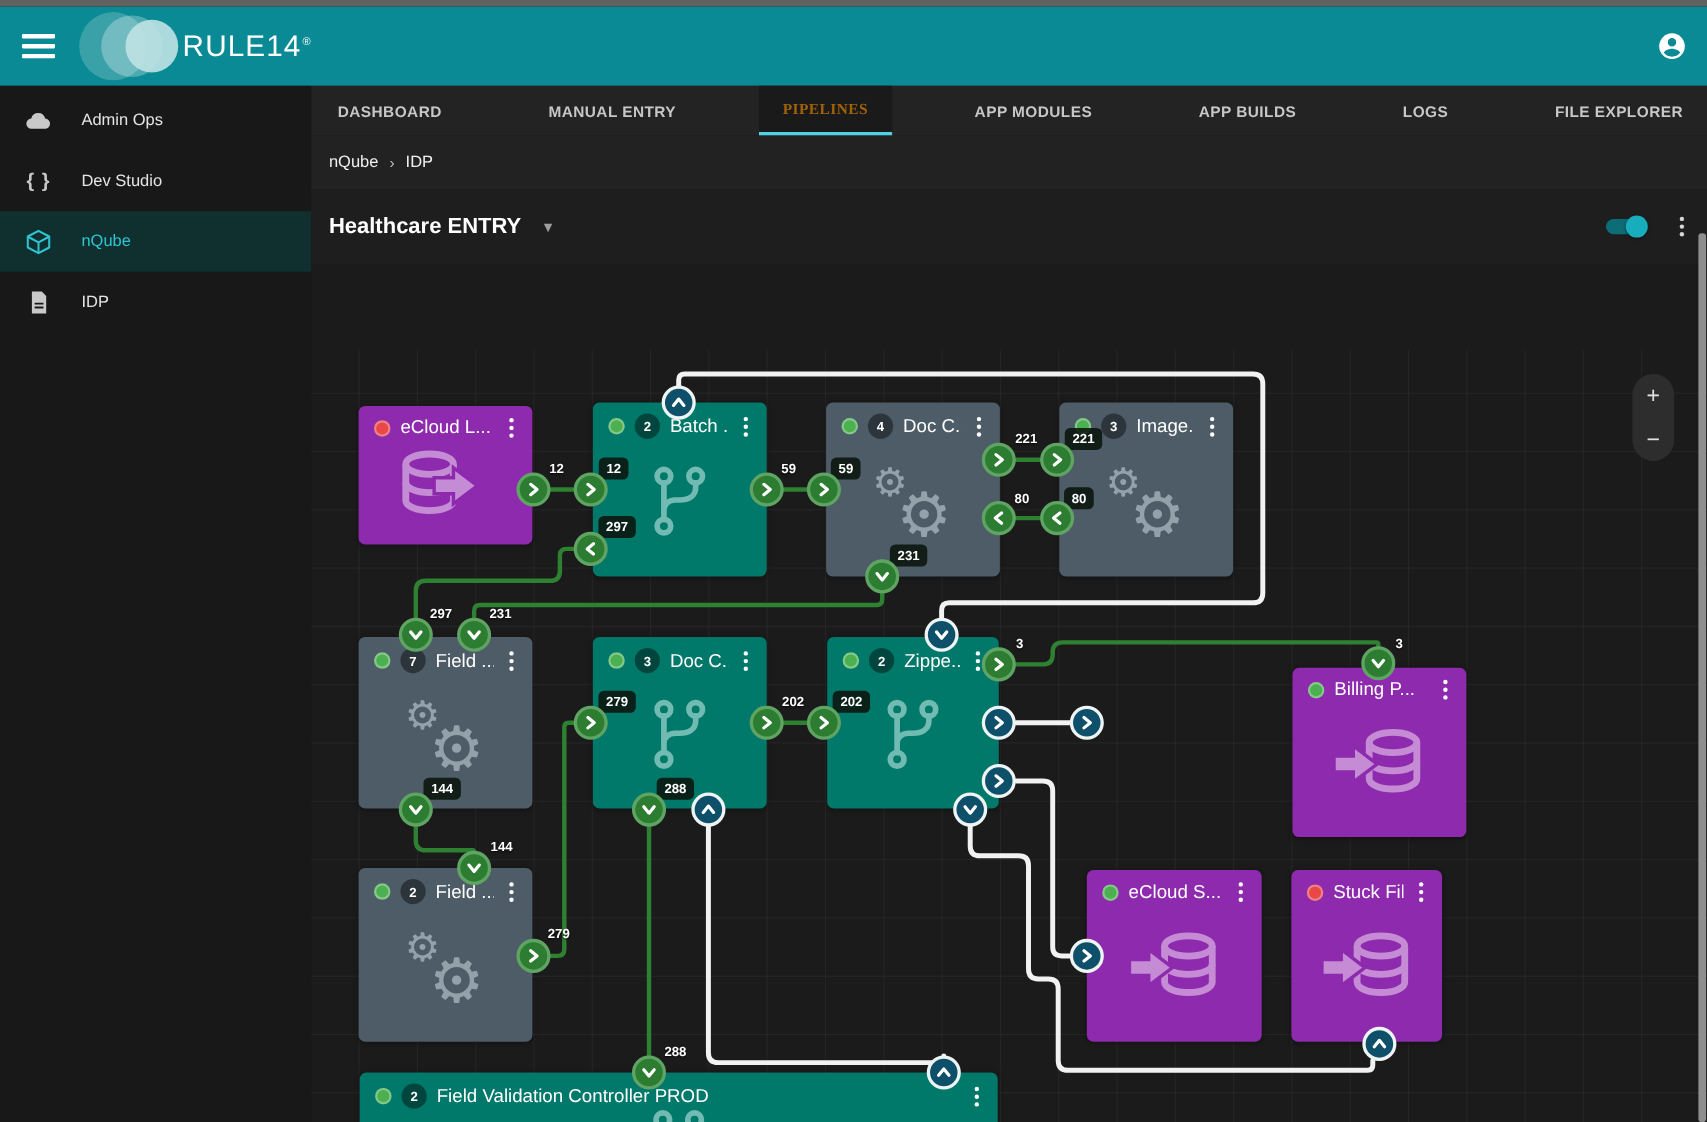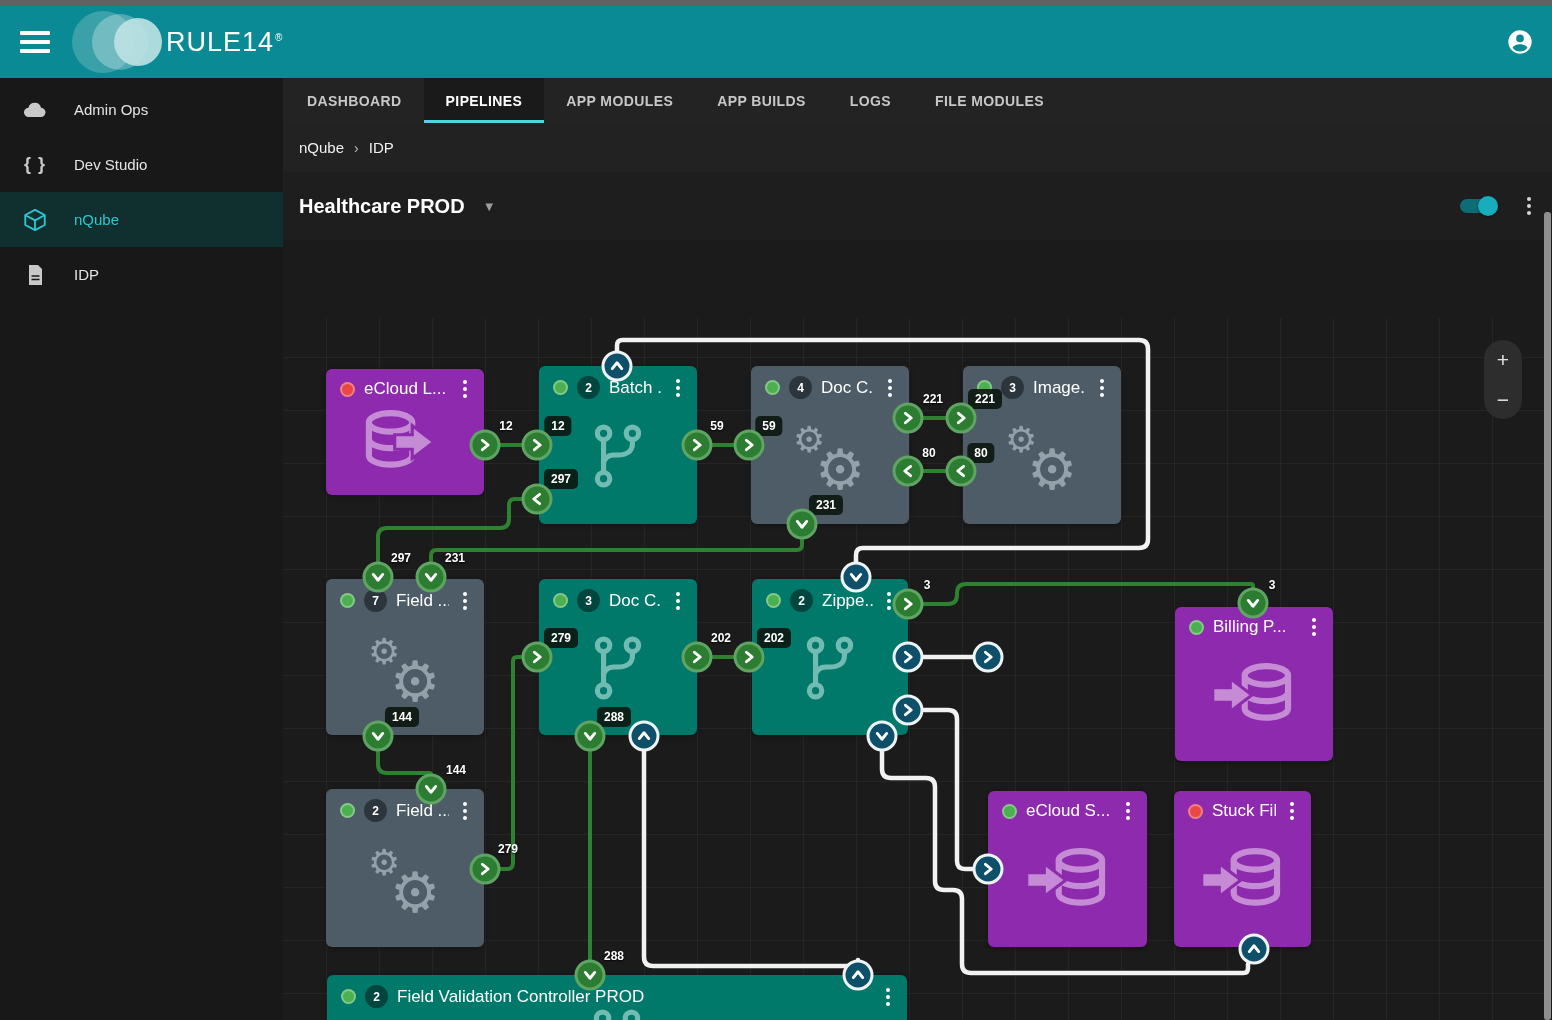--- a/index.html
+++ b/index.html
@@ -22,23 +22,23 @@
   
   .sidebar{position:absolute;left:0;top:78px;width:283px;height:942px;background:#181818;padding-top:4px;}
   .side-item{height:55px;display:flex;align-items:center;cursor:pointer;}
   .side-item .sicon{width:26px;height:26px;margin-left:22px;display:flex;align-items:center;justify-content:center;color:#c9c9c9;}
   .side-item .slabel{margin-left:26px;font-size:15px;font-weight:500;color:#e4e4e4;}
   .side-item.active{background:#10302f;}
   .side-item.active .slabel{color:#2ec5d2;}
   .braces{font-size:18px;font-weight:700;color:#c9c9c9;letter-spacing:1px;}
   
   .main{position:absolute;left:283px;top:78px;width:1269px;height:942px;}
-  .tabbar{height:45px;background:#232323;display:flex;align-items:stretch;padding-left:2px;}
+  .tabbar{height:45px;background:#232323;display:flex;align-items:stretch;padding-left:2px;justify-content:space-between;}
   .tab{display:flex;align-items:center;padding:0 22px;font-size:14px;font-weight:600;letter-spacing:.4px;color:#c7c7c7;cursor:pointer;position:relative;}
-  .tab.active{background:#1a1a1a;color:#ffffff;}
+  .tab.active{background:#1a1a1a;color:#a16207;font-family:Liberation Serif, serif;}
   .tab.active::after{content:"";position:absolute;left:0;right:0;bottom:0;height:3px;background:#4fd3e3;}
   .breadcrumb{height:49px;background:#222;display:flex;align-items:center;padding-left:16px;font-size:15px;}
   .breadcrumb .bc{color:#f0f0f0;cursor:pointer;}
   .breadcrumb .sep{color:#bdbdbd;margin:0 10px;font-size:14px;}
   .viewbar{height:68px;background:#1e1e1e;display:flex;align-items:center;padding:0 16px;}
   .view-title{font-size:20px;font-weight:700;color:#fff;}
   .caret{margin-left:18px;color:#9e9e9e;font-size:13px;cursor:pointer;}
   .viewbar .spacer{flex:1;}
   .toggle{position:relative;width:36px;height:14px;border-radius:7px;background:#0d6d77;cursor:pointer;margin-right:26px;}
   .toggle i{position:absolute;right:-2px;top:-3px;width:20px;height:20px;border-radius:50%;background:#17adbc;box-shadow:0 1px 3px rgba(0,0,0,.5);}
@@ -136,35 +136,36 @@
             <path d="M8.5 13h8M8.5 16.5h8" stroke="#181818" stroke-width="1.7"></path>
           </svg>
         </span>
         <span class="slabel">IDP</span>
       </div>
     </div>
 
   <div class="main">
     <div class="tabbar" id="tabbar">
         <div class="tab">DASHBOARD</div>
+        <div class="tab">MANUAL ENTRY</div>
         <div class="tab active">PIPELINES</div>
         <div class="tab">APP MODULES</div>
         <div class="tab">APP BUILDS</div>
         <div class="tab">LOGS</div>
-        <div class="tab">FILE MODULES</div>
+        <div class="tab">FILE EXPLORER</div>
       </div>
 
     <div class="breadcrumb">
       <span class="bc">nQube</span>
       <span class="sep">›</span>
       <span class="bc">IDP</span>
     </div>
 
     <div class="viewbar">
-      <span class="view-title">Healthcare PROD</span>
+      <span class="view-title">Healthcare ENTRY</span>
       <span class="caret">▼</span>
       <span class="spacer"></span>
       <span class="toggle on" id="view-toggle">
           <i></i>
         </span>
       <span class="kebab">
           <i></i>
           <i></i>
           <i></i>
         </span>

